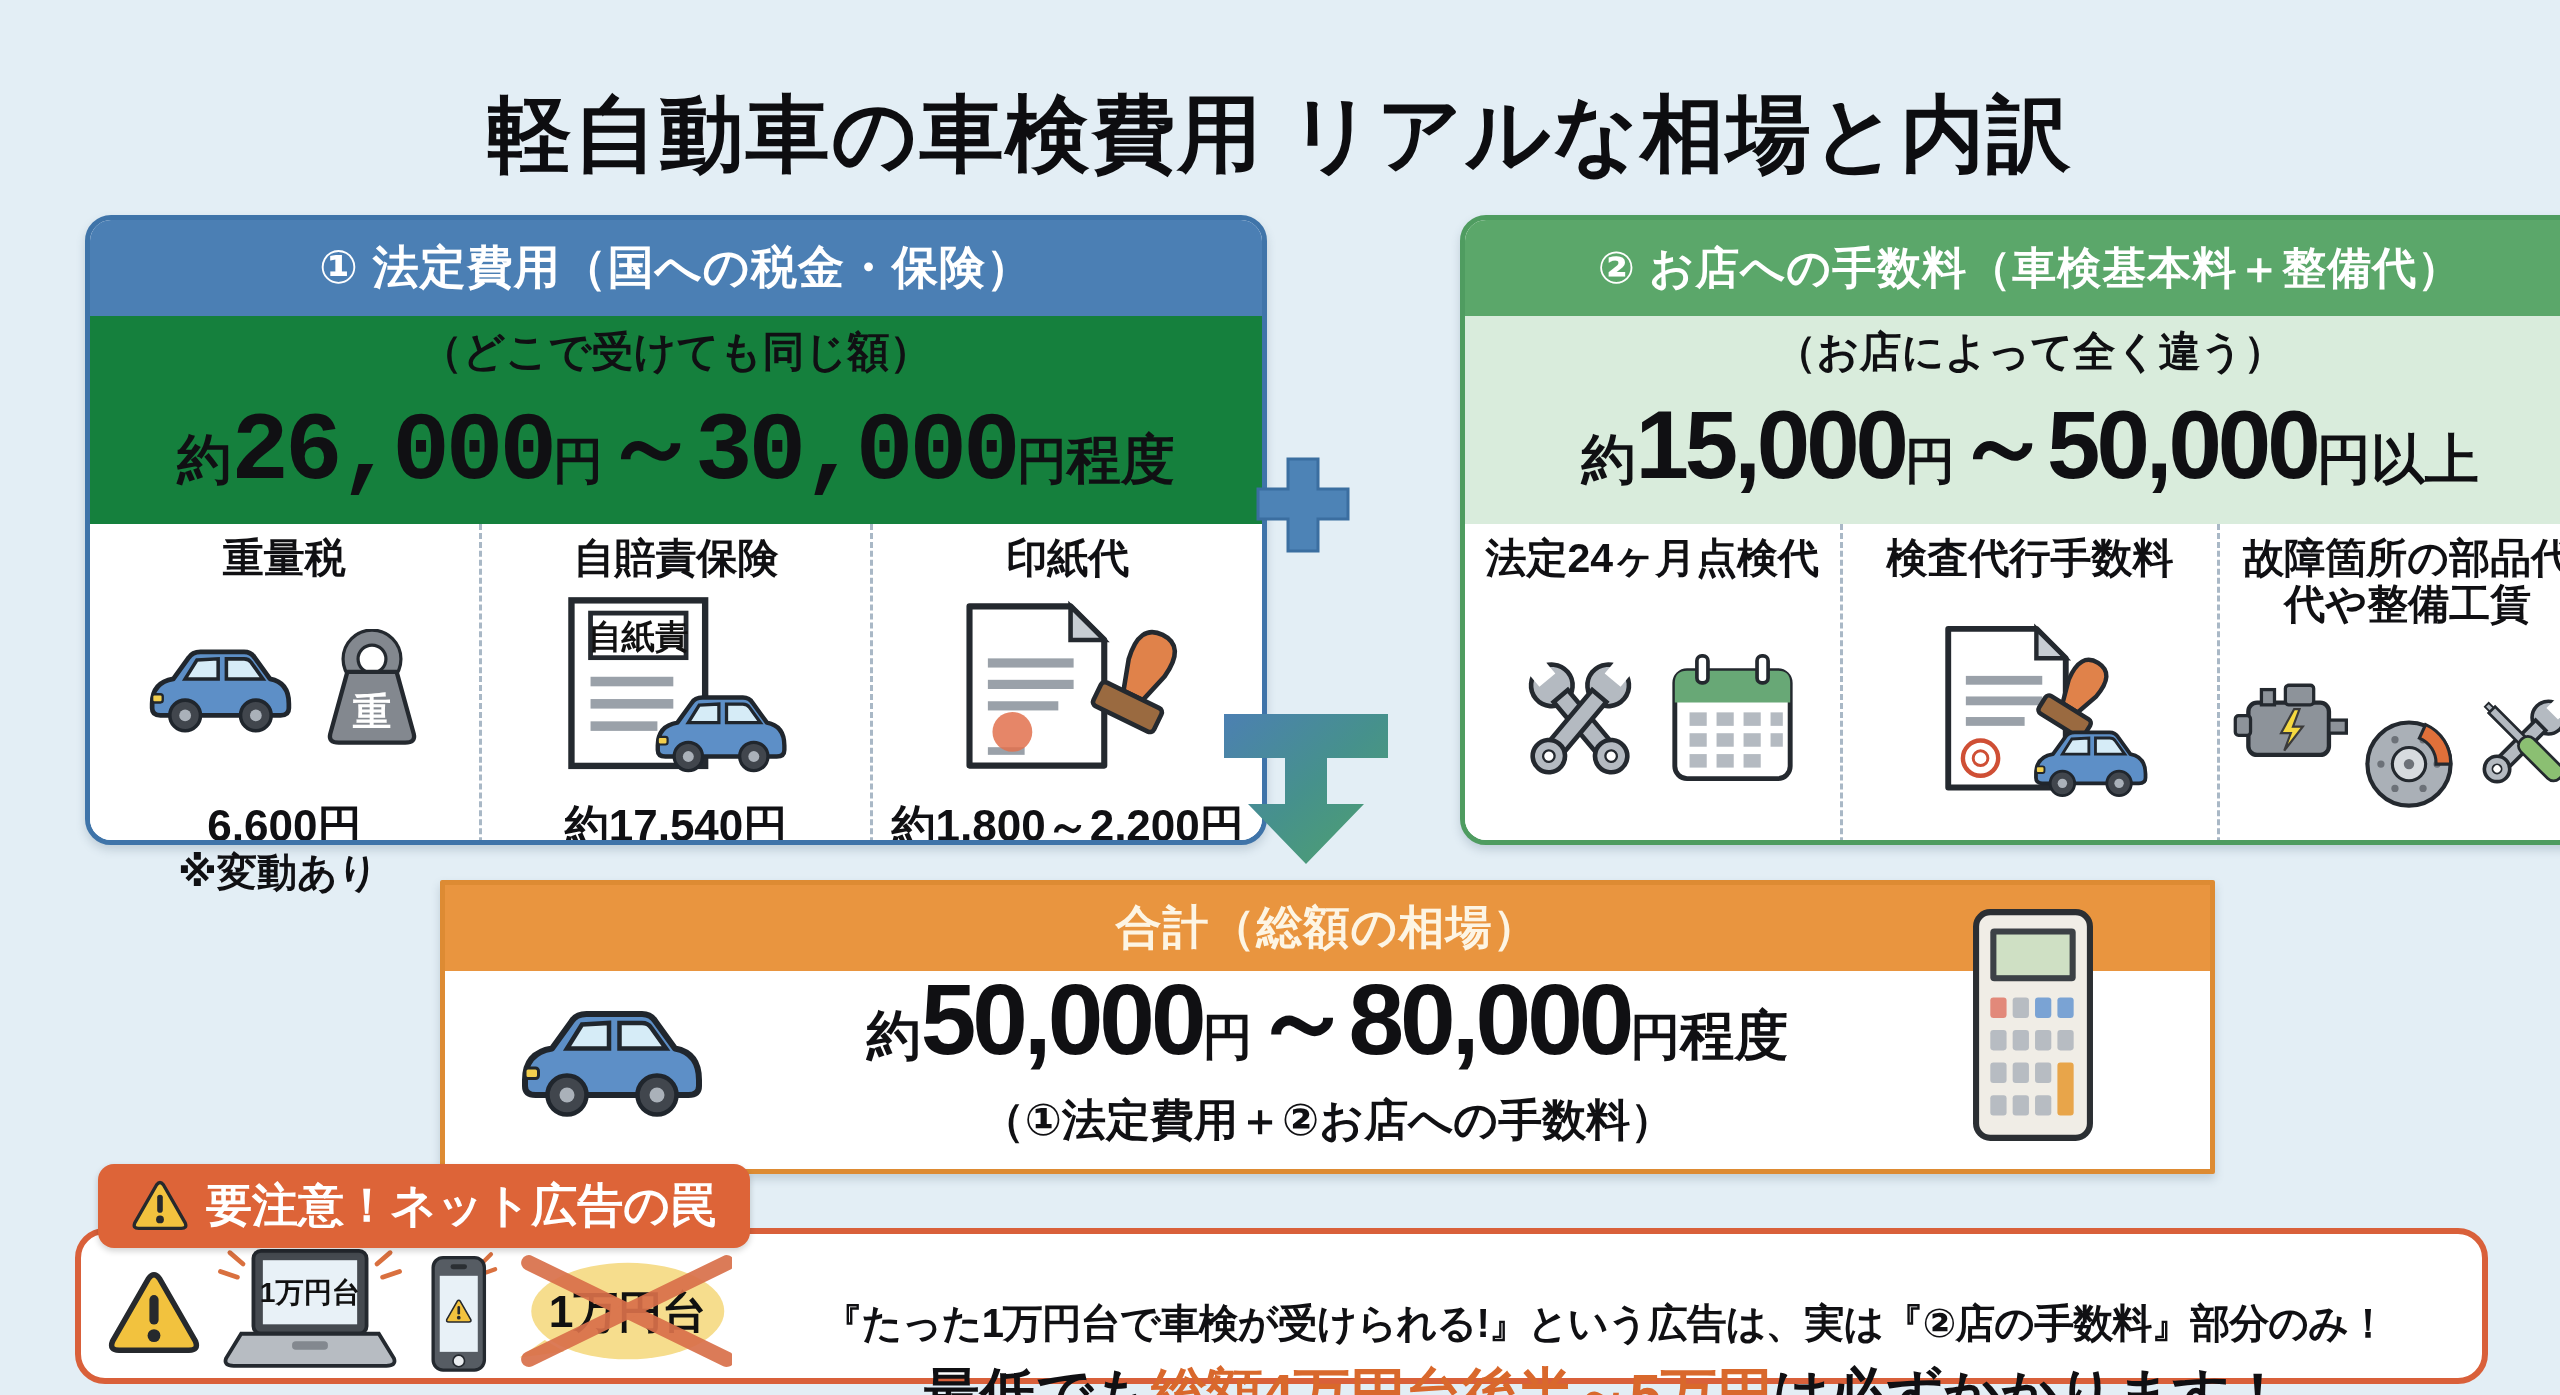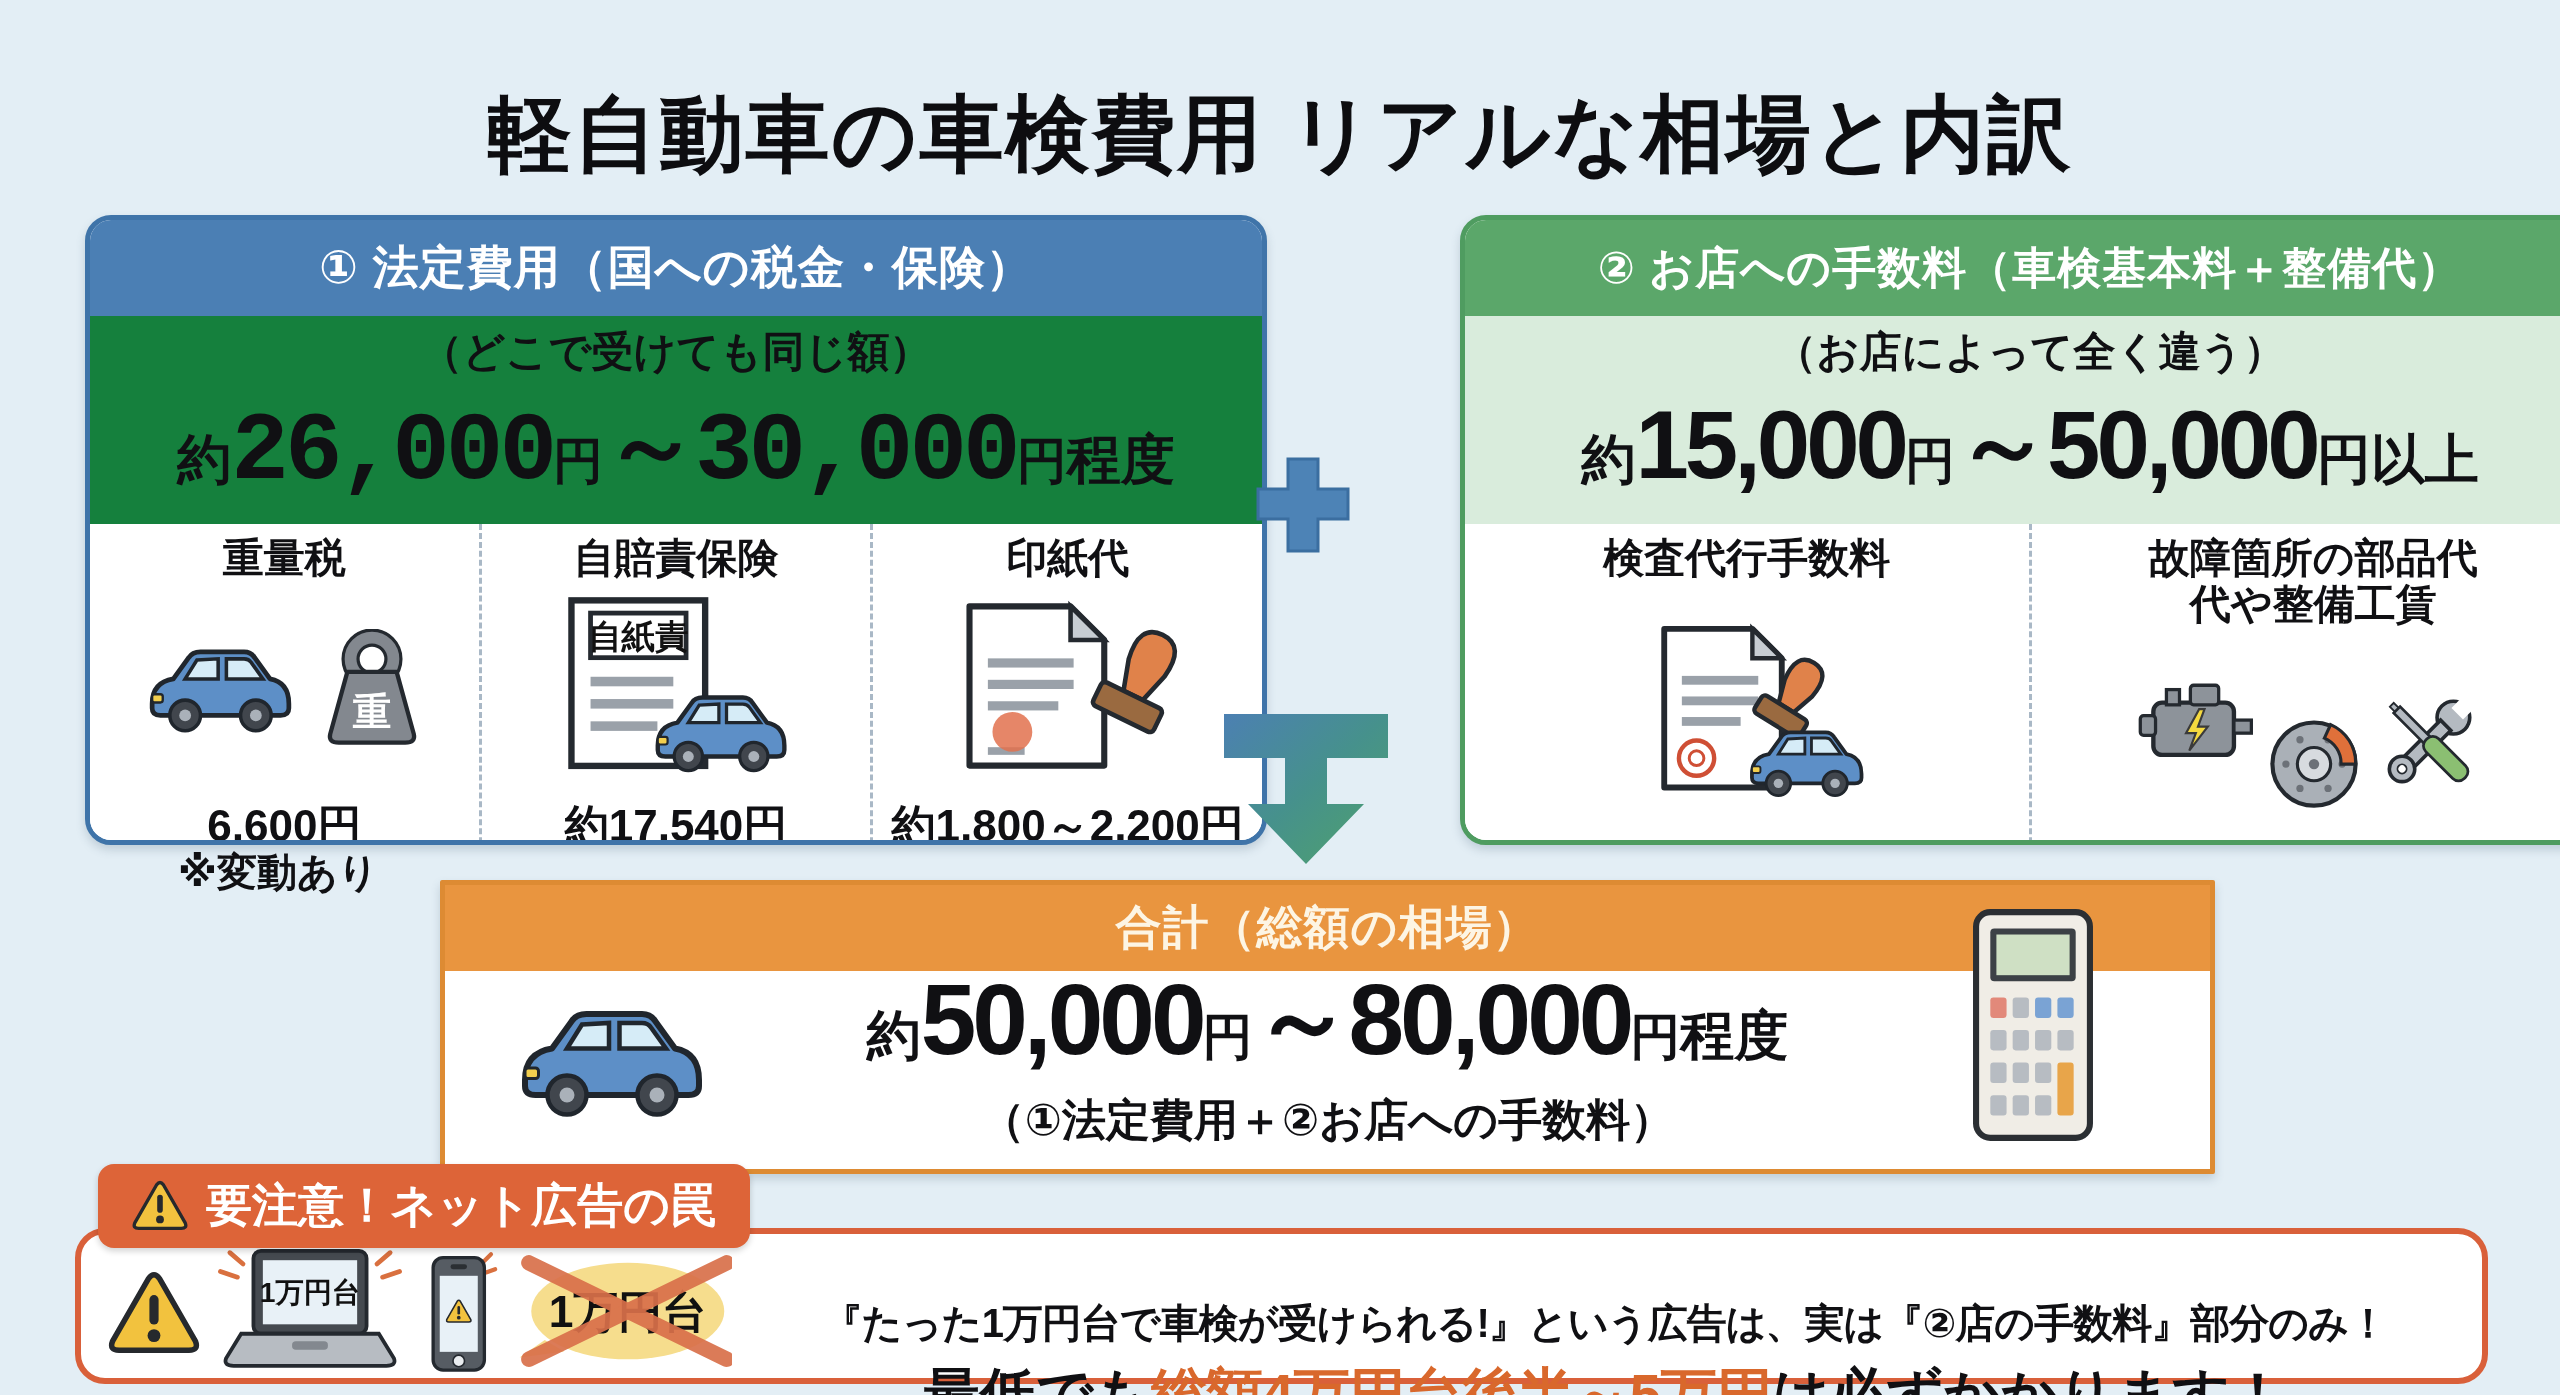--- a/index.html
+++ b/index.html
@@ -284,20 +284,32 @@
   <section class="box shop">
     <div class="box-header">② お店への手数料（車検基本料＋整備代）</div>
     <div class="box-sub">
       <div class="box-note">（お店によって全く違う）</div>
       <div class="amount">
         <span class="amt-sm">約</span><span class="amt-lg">15,000</span><span class="amt-md">円</span><span class="amt-lg">～</span><span class="amt-lg">50,000</span><span class="amt-sm">円以上</span>
       </div>
     </div>
     <div class="box-body">
       <div class="col">
+        <div class="col-label">法定24ヶ月点検代</div>
+        <div class="col-icons">
+          <svg width="150" height="150" viewBox="0 0 130 130">
+            <use href="#sym-wrench" x="41" y="5" width="48" height="120" transform="rotate(-40 65 65)"></use>
+            <use href="#sym-wrench" x="41" y="5" width="48" height="120" transform="rotate(40 65 65)"></use>
+          </svg>
+          <svg width="135" height="135" viewBox="0 0 110 110">
+              <use href="#sym-calendar"></use>
+            </svg>
+        </div>
+      </div>
+      <div class="col">
         <div class="col-label">検査代行手数料</div>
         <div class="col-icons">
           <svg width="265" height="191" viewBox="0 0 180 130">
               <use href="#sym-inspection"></use>
             </svg>
         </div>
       </div>
       <div class="col">
         <div class="col-label">故障箇所の部品代</div>
         <div class="col-label">代や整備工賃</div>

